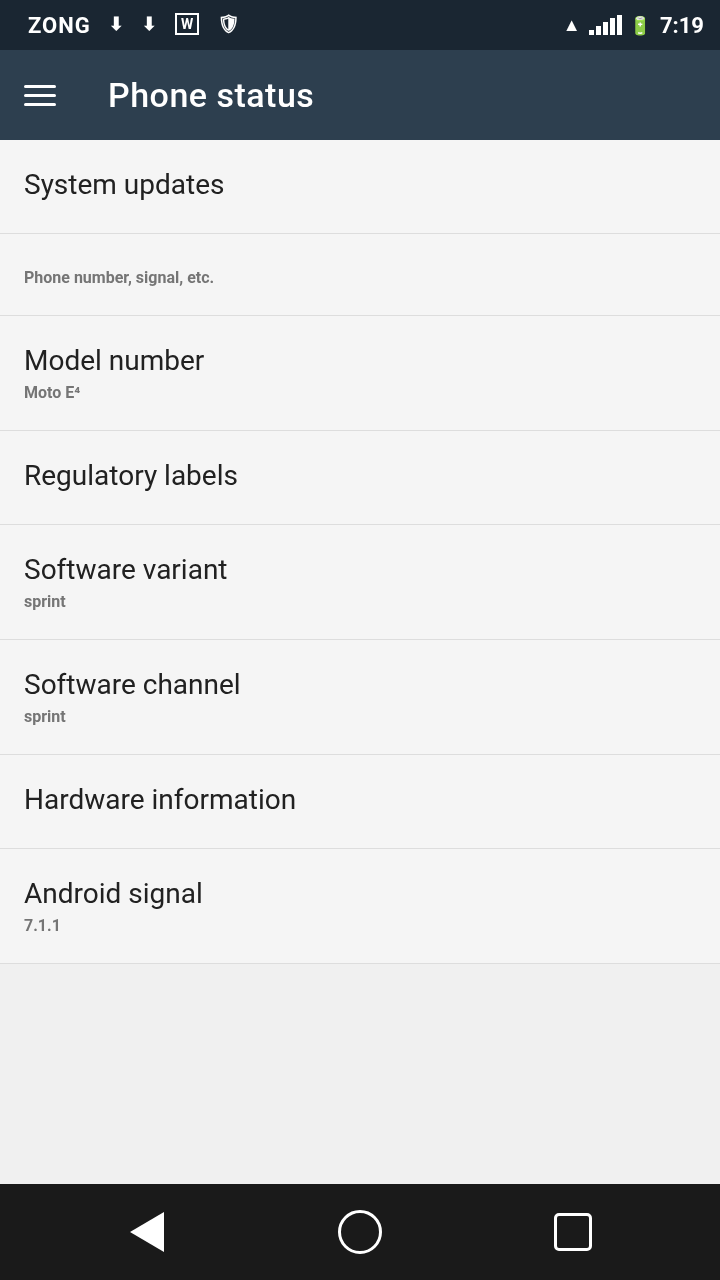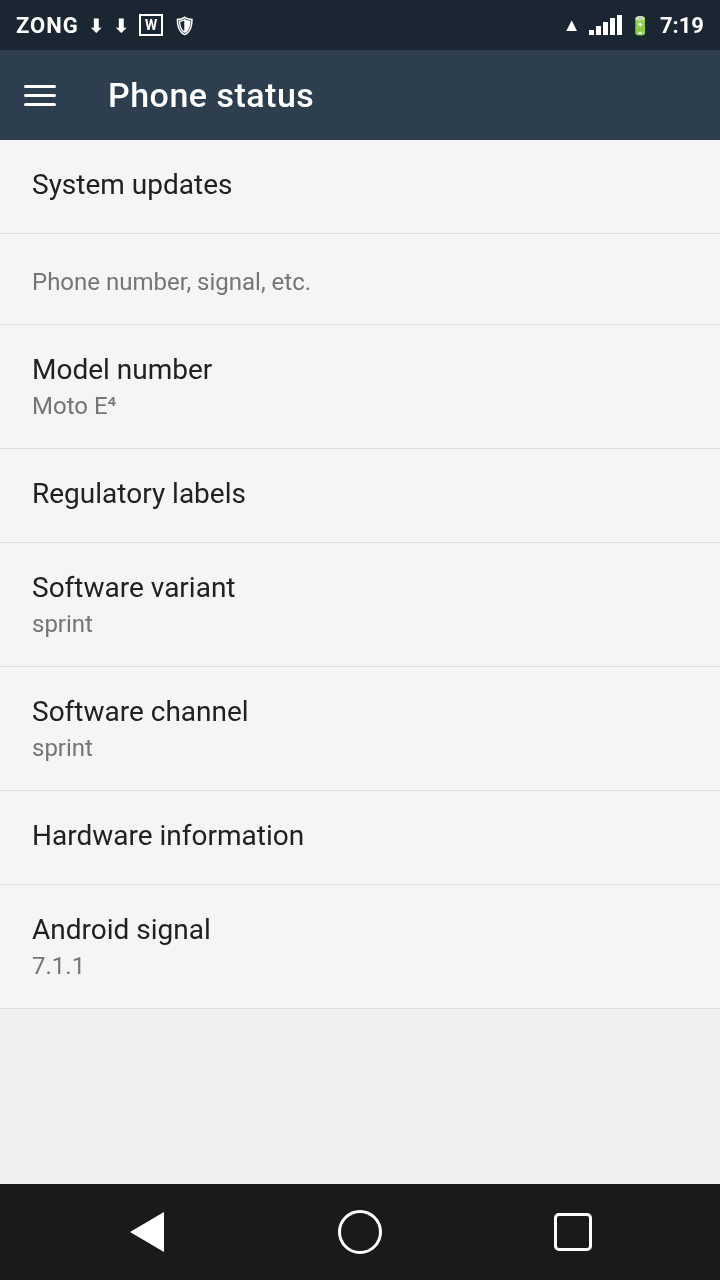--- a/index.html
+++ b/index.html
@@ -26,22 +26,23 @@
       align-items: center;
       justify-content: space-between;
       padding: 0 16px;
       color: white;
       font-size: 22px;
       font-weight: bold;
     }
 
     .status-bar-left {
       display: flex;
-      align-items: center;
-      gap: 10px;
+      align-items: flex-start;
+      gap: 18px;
+      margin-left: 12px;
     }
 
     .status-bar-right {
       display: flex;
       align-items: center;
       gap: 8px;
       font-size: 22px;
     }
 
     .carrier-name {
@@ -84,36 +85,36 @@
 
     
     .content {
       flex: 1;
       background-color: #f0f0f0;
     }
 
     
     .list-item {
       background-color: #f5f5f5;
-      padding: 28px 32px;
+      padding: 28px 24px;
       border-bottom: 1px solid #ddd;
       cursor: pointer;
     }
 
     .list-item-title {
       color: #212121;
       font-size: 28px;
       font-weight: 400;
       margin-bottom: 4px;
     }
 
     .list-item-subtitle {
       color: #757575;
-      font-size: 24px;
-      font-weight: 400;
+      font-size: 16px;
+      font-weight: 700;
       margin-top: 6px;
     }
 
     
     .nav-bar {
       background-color: #1a1a1a;
       height: 96px;
       display: flex;
       align-items: center;
       justify-content: space-around;

